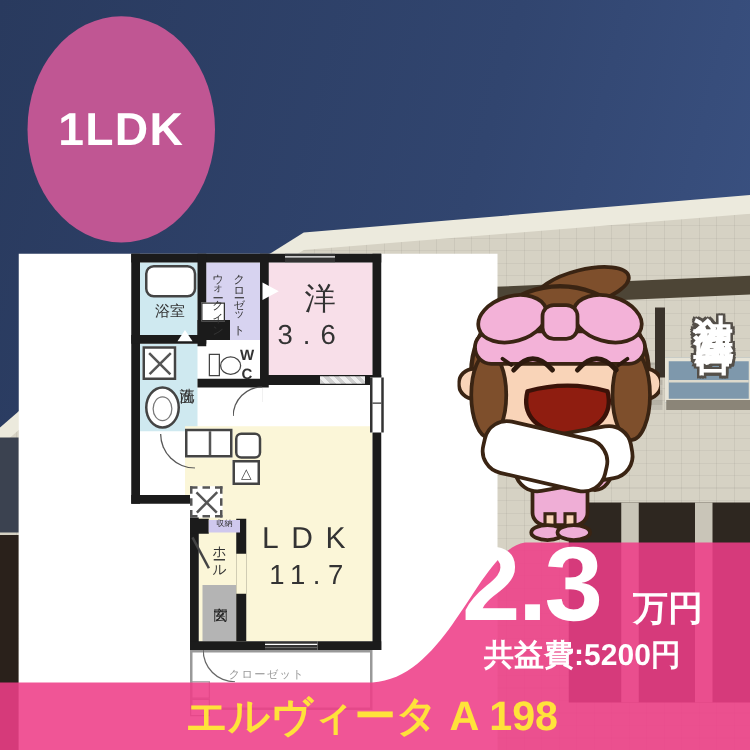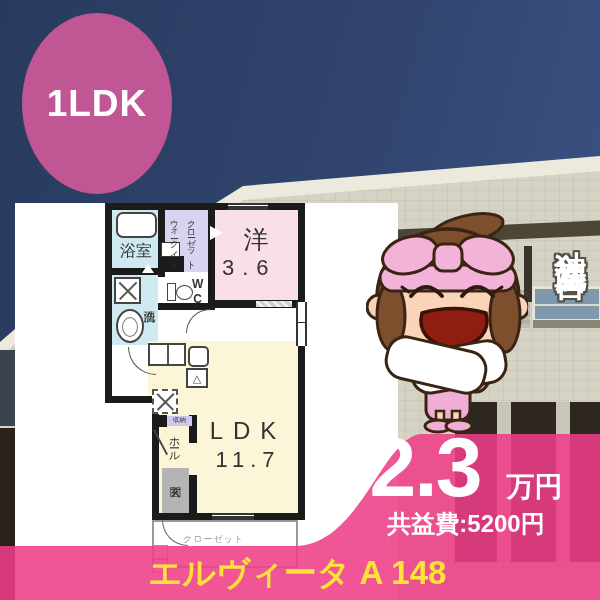--- a/index.html
+++ b/index.html
@@ -137,21 +137,21 @@
         <span class="xline" style="transform:rotate(-45deg);"></span>
       </div>
     <div class="abs" style="left:167px;top:416px;width:25px;height:10px;background:#cfc8ee;"></div>
 
     <div class="abs" style="left:210px;top:226px;width:0;height:0;border-top:7px solid transparent;border-bottom:7px solid transparent;border-left:13px solid #fff;"></div>
     <div class="abs" style="left:142px;top:264px;width:0;height:0;border-left:6px solid transparent;border-right:6px solid transparent;border-bottom:9px solid #fff;"></div>
     <div class="abs arc" style="left:128px;top:347px;width:28px;height:28px;border-left:1.5px solid #555;border-bottom:1.5px solid #555;border-bottom-left-radius:100%;"></div>
     <div class="abs arc" style="left:186px;top:309px;width:24px;height:24px;border-left:1.5px solid #555;border-top:1.5px solid #555;border-top-left-radius:100%;"></div>
     <div class="abs" style="left:153px;top:430px;width:1.5px;height:28px;background:#444;transform:rotate(-28deg);transform-origin:top;"></div>
 
-    <div class="abs lbl" style="left:116px;top:243px;width:40px;font-size:16px;text-align:center;">浴室</div>
+    <div class="abs lbl" style="left:116px;top:243px;width:40px;font-size:12px;text-align:center;">浴室</div>
     <div class="abs lbl vlr" style="left:169px;top:213px;font-size:9px;height:60px;">ウォークイン</div>
     <div class="abs lbl vlr" style="left:186px;top:213px;font-size:9px;height:60px;">クローゼット</div>
     <div class="abs lbl" style="left:236px;top:226px;width:40px;font-size:25px;text-align:center;">洋</div>
     <div class="abs lbl" style="left:222px;top:256px;width:68px;font-size:22px;letter-spacing:8px;">3.6</div>
     <div class="abs lbl vtext" style="left:143px;top:301px;font-size:12px;height:40px;">洗面</div>
     <div class="abs lbl vtext" style="left:191px;top:277px;font-size:12px;font-weight:700;height:30px;">WC</div>
     <div class="abs lbl" style="left:167px;top:417px;width:25px;font-size:6.5px;text-align:center;">収納</div>
     <div class="abs lbl vtext" style="left:168px;top:429px;font-size:11px;height:46px;">ホール</div>
     <div class="abs lbl vtext" style="left:169px;top:477px;font-size:11px;height:32px;color:#222;">玄関</div>
     <div class="abs lbl" style="left:200px;top:418px;width:96px;font-size:24px;letter-spacing:10px;text-align:center;">LDK</div>
@@ -197,14 +197,14 @@
   <div class="abs feature">独立洗面台</div>
 
   <div class="abs price">
     <div class="row1">
       <span class="big">2.3</span>
       <span class="unit">万円</span>
     </div>
     <div class="fee">共益費:5200円</div>
   </div>
 
-  <div class="abs pname" style="color:#ffe23a;">エルヴィータ A 148</div>
+  <div class="abs pname" style="color:#ffe23a;">エルヴィータ A 198</div>
 </div>
 
 </body></html>

